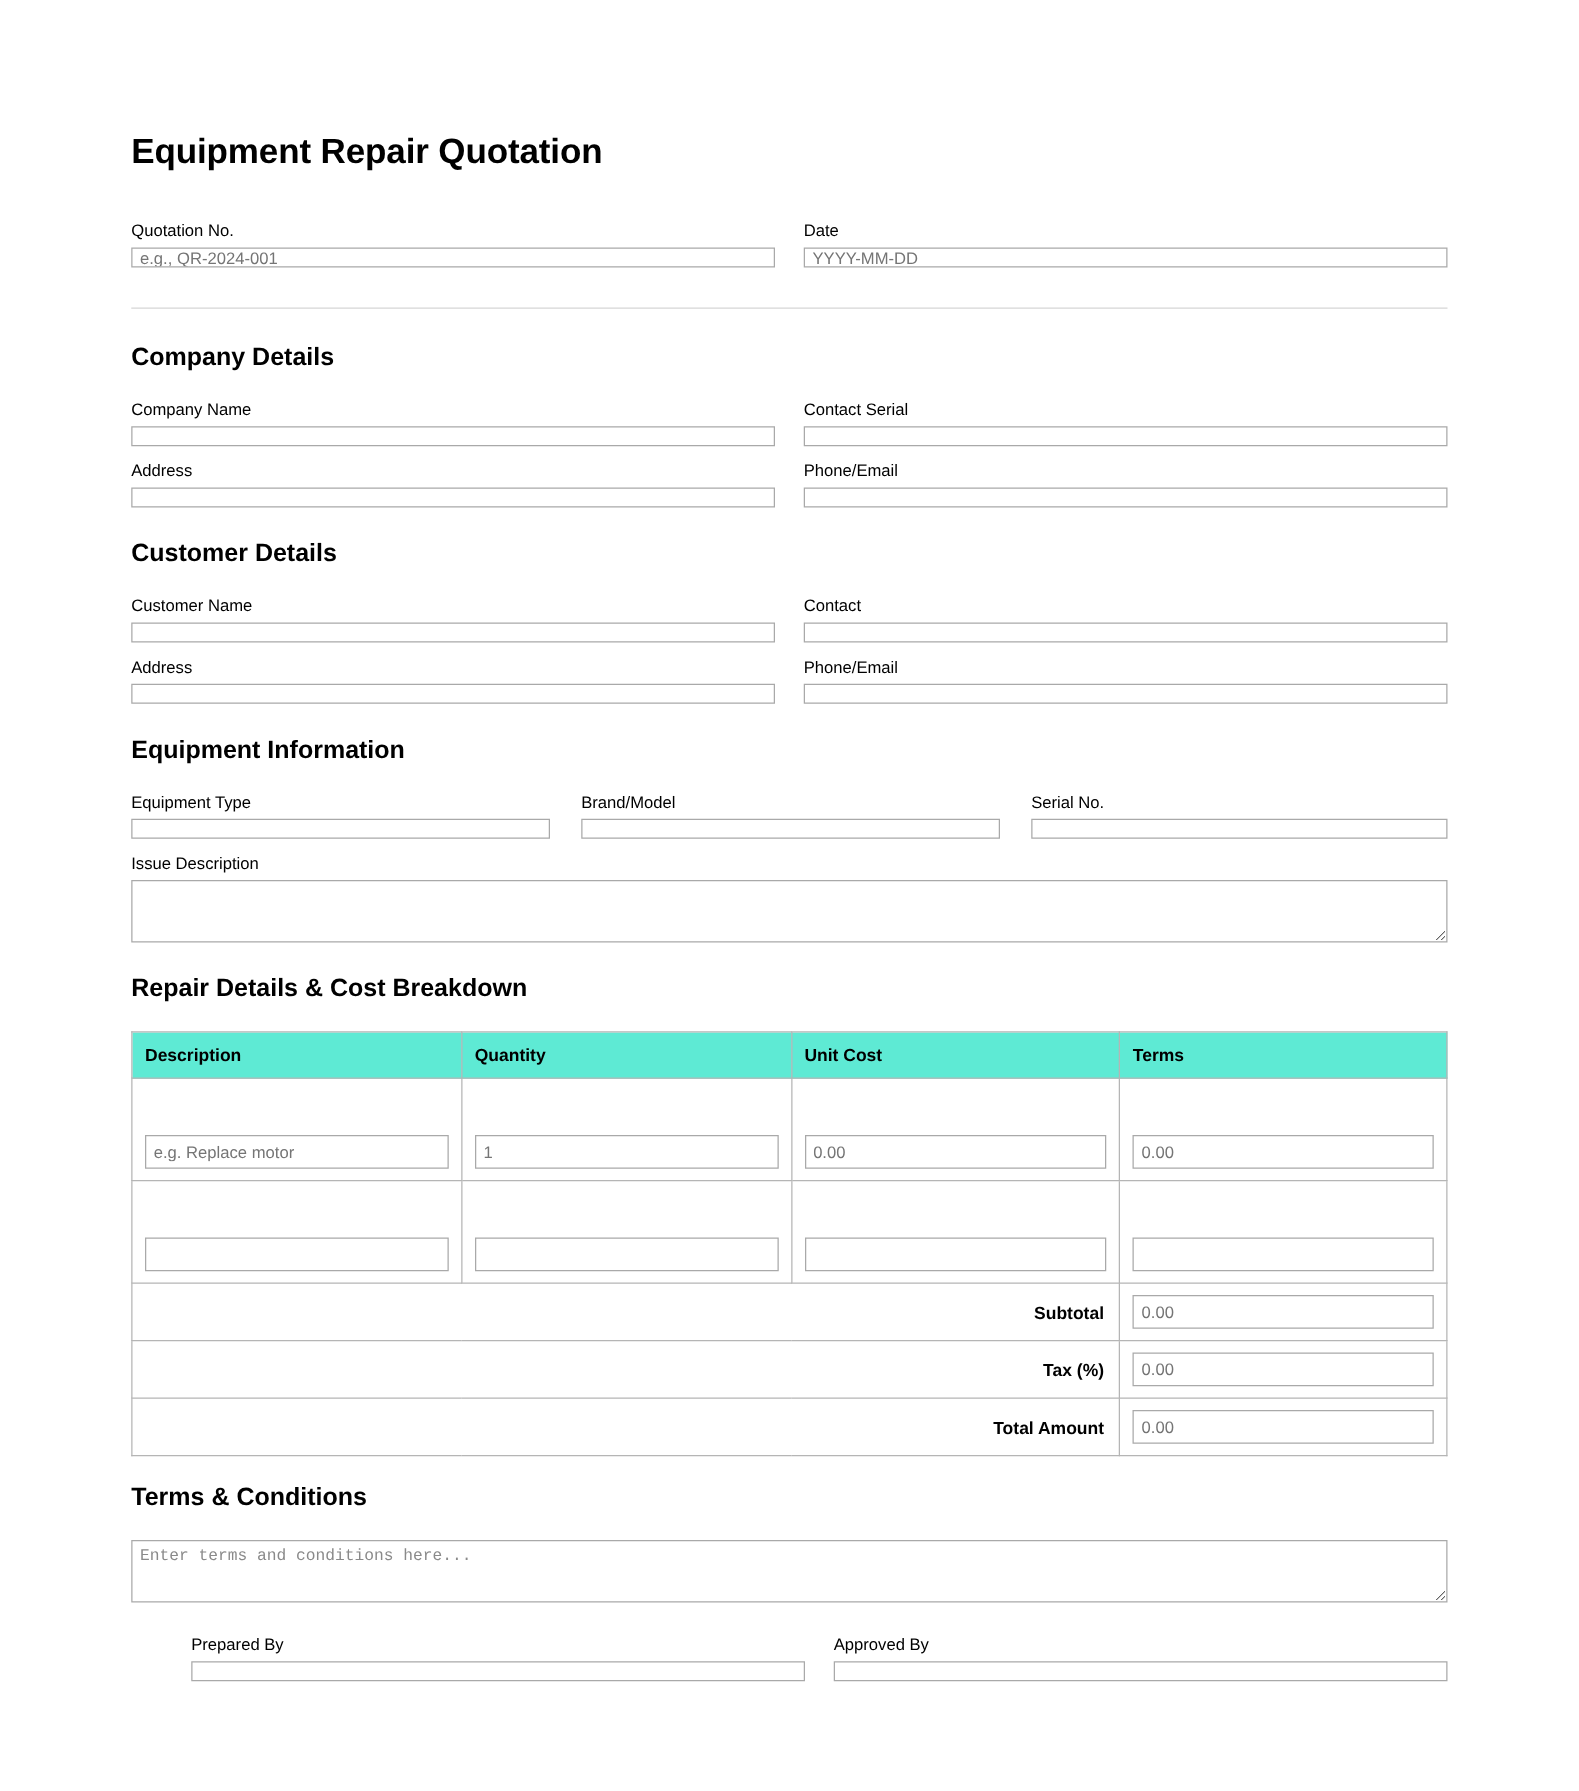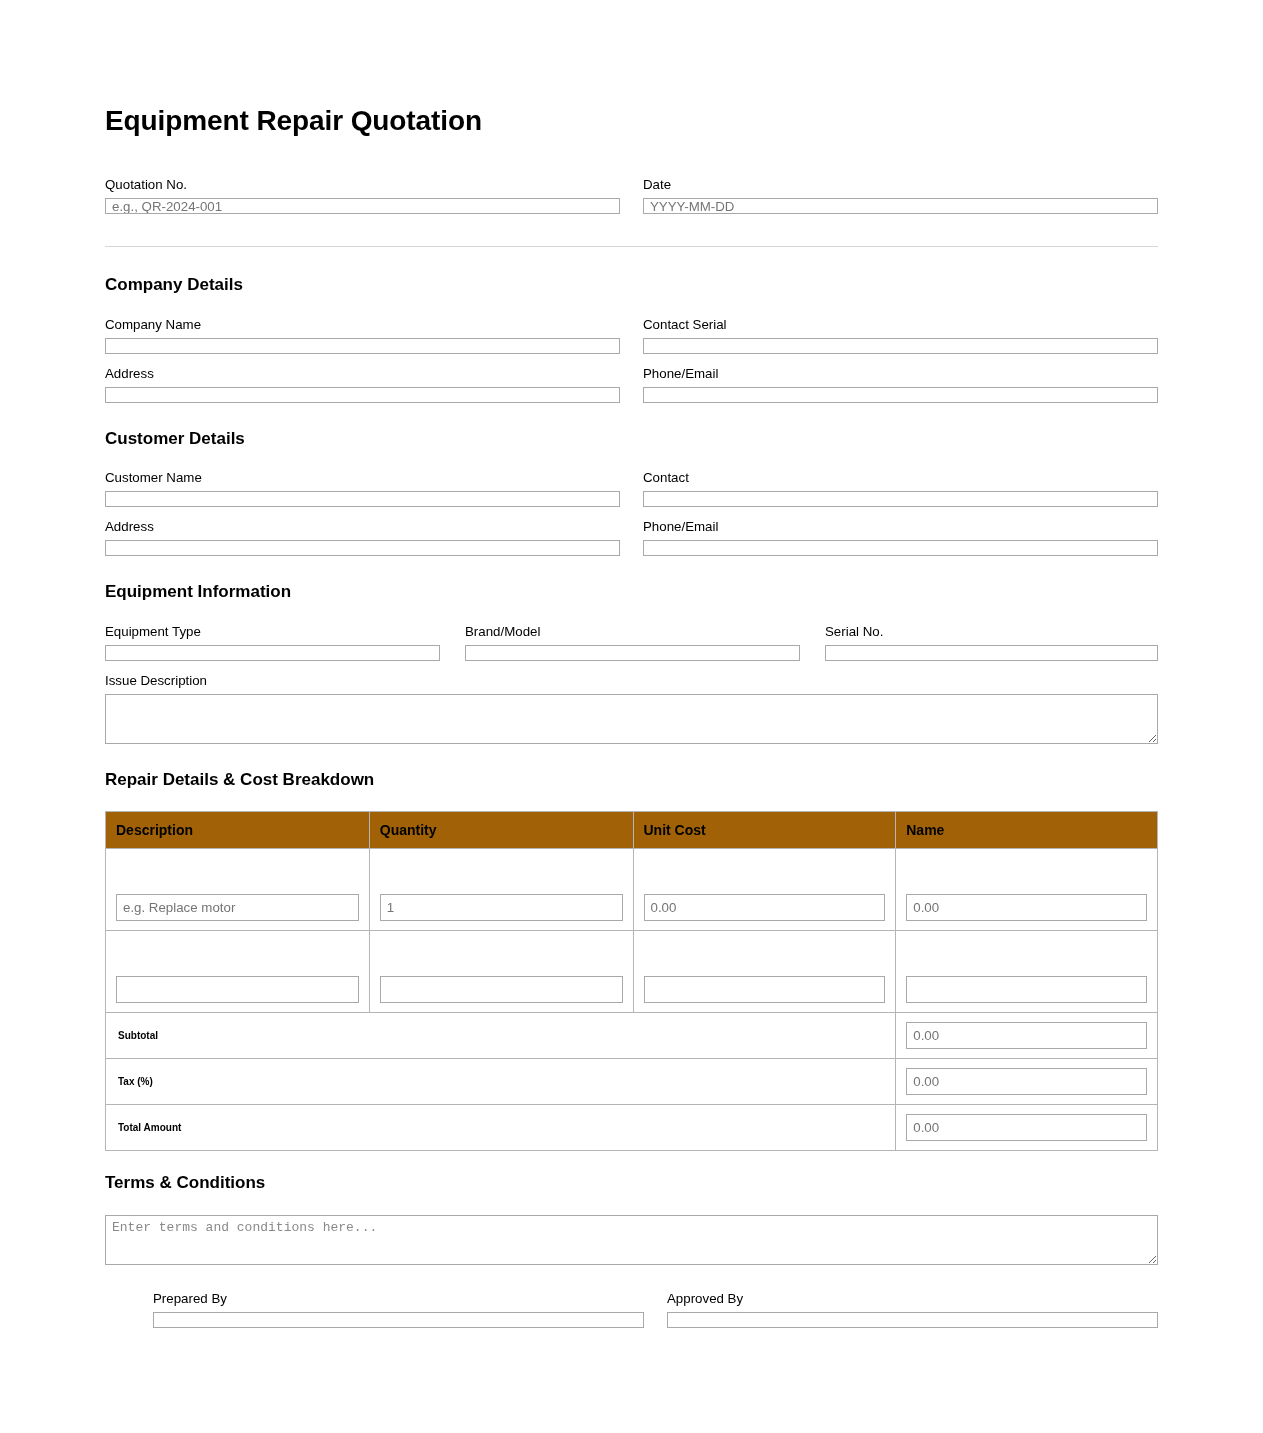--- a/index.html
+++ b/index.html
@@ -24,21 +24,21 @@
 
   
   .doc-title {
     font-size: 28px;
     font-weight: bold;
     line-height: 1.15;
     margin: 0 0 40px 0;
     letter-spacing: -0.1px;
   }
   .section-title {
-    font-size: 17px;
+    font-size: 20px;
     font-weight: bold;
     line-height: 1.15;
     margin: 0 0 22px 0;
   }
 
   
   .field { margin-bottom: 12px; }
   .field-label {
     display: block;
     font-size: 13.3px;
@@ -120,34 +120,34 @@
     border: 1px solid #b5b5b5;
     padding: 0;
     vertical-align: middle;
   }
   .cost-table th {
     text-align: left;
     font-size: 14px;
     font-weight: bold;
     padding: 9px 10px;
     line-height: 18px;
-    background: #a16207;
+    background: #5eead4;
   }
   .cost-table td.cell {
     padding: 9px 10px;
   }
   .cost-table td.cell .text-input { height: 27px; margin-top: 36px; }
   .col-desc  { width: 263px; }
   .col-qty   { width: 263px; }
   .col-unit  { width: 262px; }
   .col-total { width: 261px; }
 
   td.total-label {
-    text-align: left;
-    font-size: 10px;
+    text-align: right;
+    font-size: 14px;
     font-weight: bold;
     padding: 9px 12px;
     line-height: 18px;
     margin-top: 24px;
   }
   td.total-value { padding: 9px 10px; }
   td.total-value .text-input { height: 27px; }
 
   .terms-wrap { margin-top: 22px; }
   .footer-row { margin-top: 26px; padding-left: 48px; }
@@ -255,21 +255,21 @@
       <col class="col-desc">
         <col class="col-qty">
         <col class="col-unit">
         <col class="col-total">
     </colgroup>
     <thead>
       <tr>
         <th>Description</th>
         <th>Quantity</th>
         <th>Unit Cost</th>
-        <th>Name</th>
+        <th>Terms</th>
       </tr>
     </thead>
     <tbody>
       <tr>
         <td class="cell">
           <input class="text-input" type="text" placeholder="e.g. Replace motor" style="">
         </td>
         <td class="cell">
           <input class="text-input" type="text" placeholder="1" style="">
         </td>

